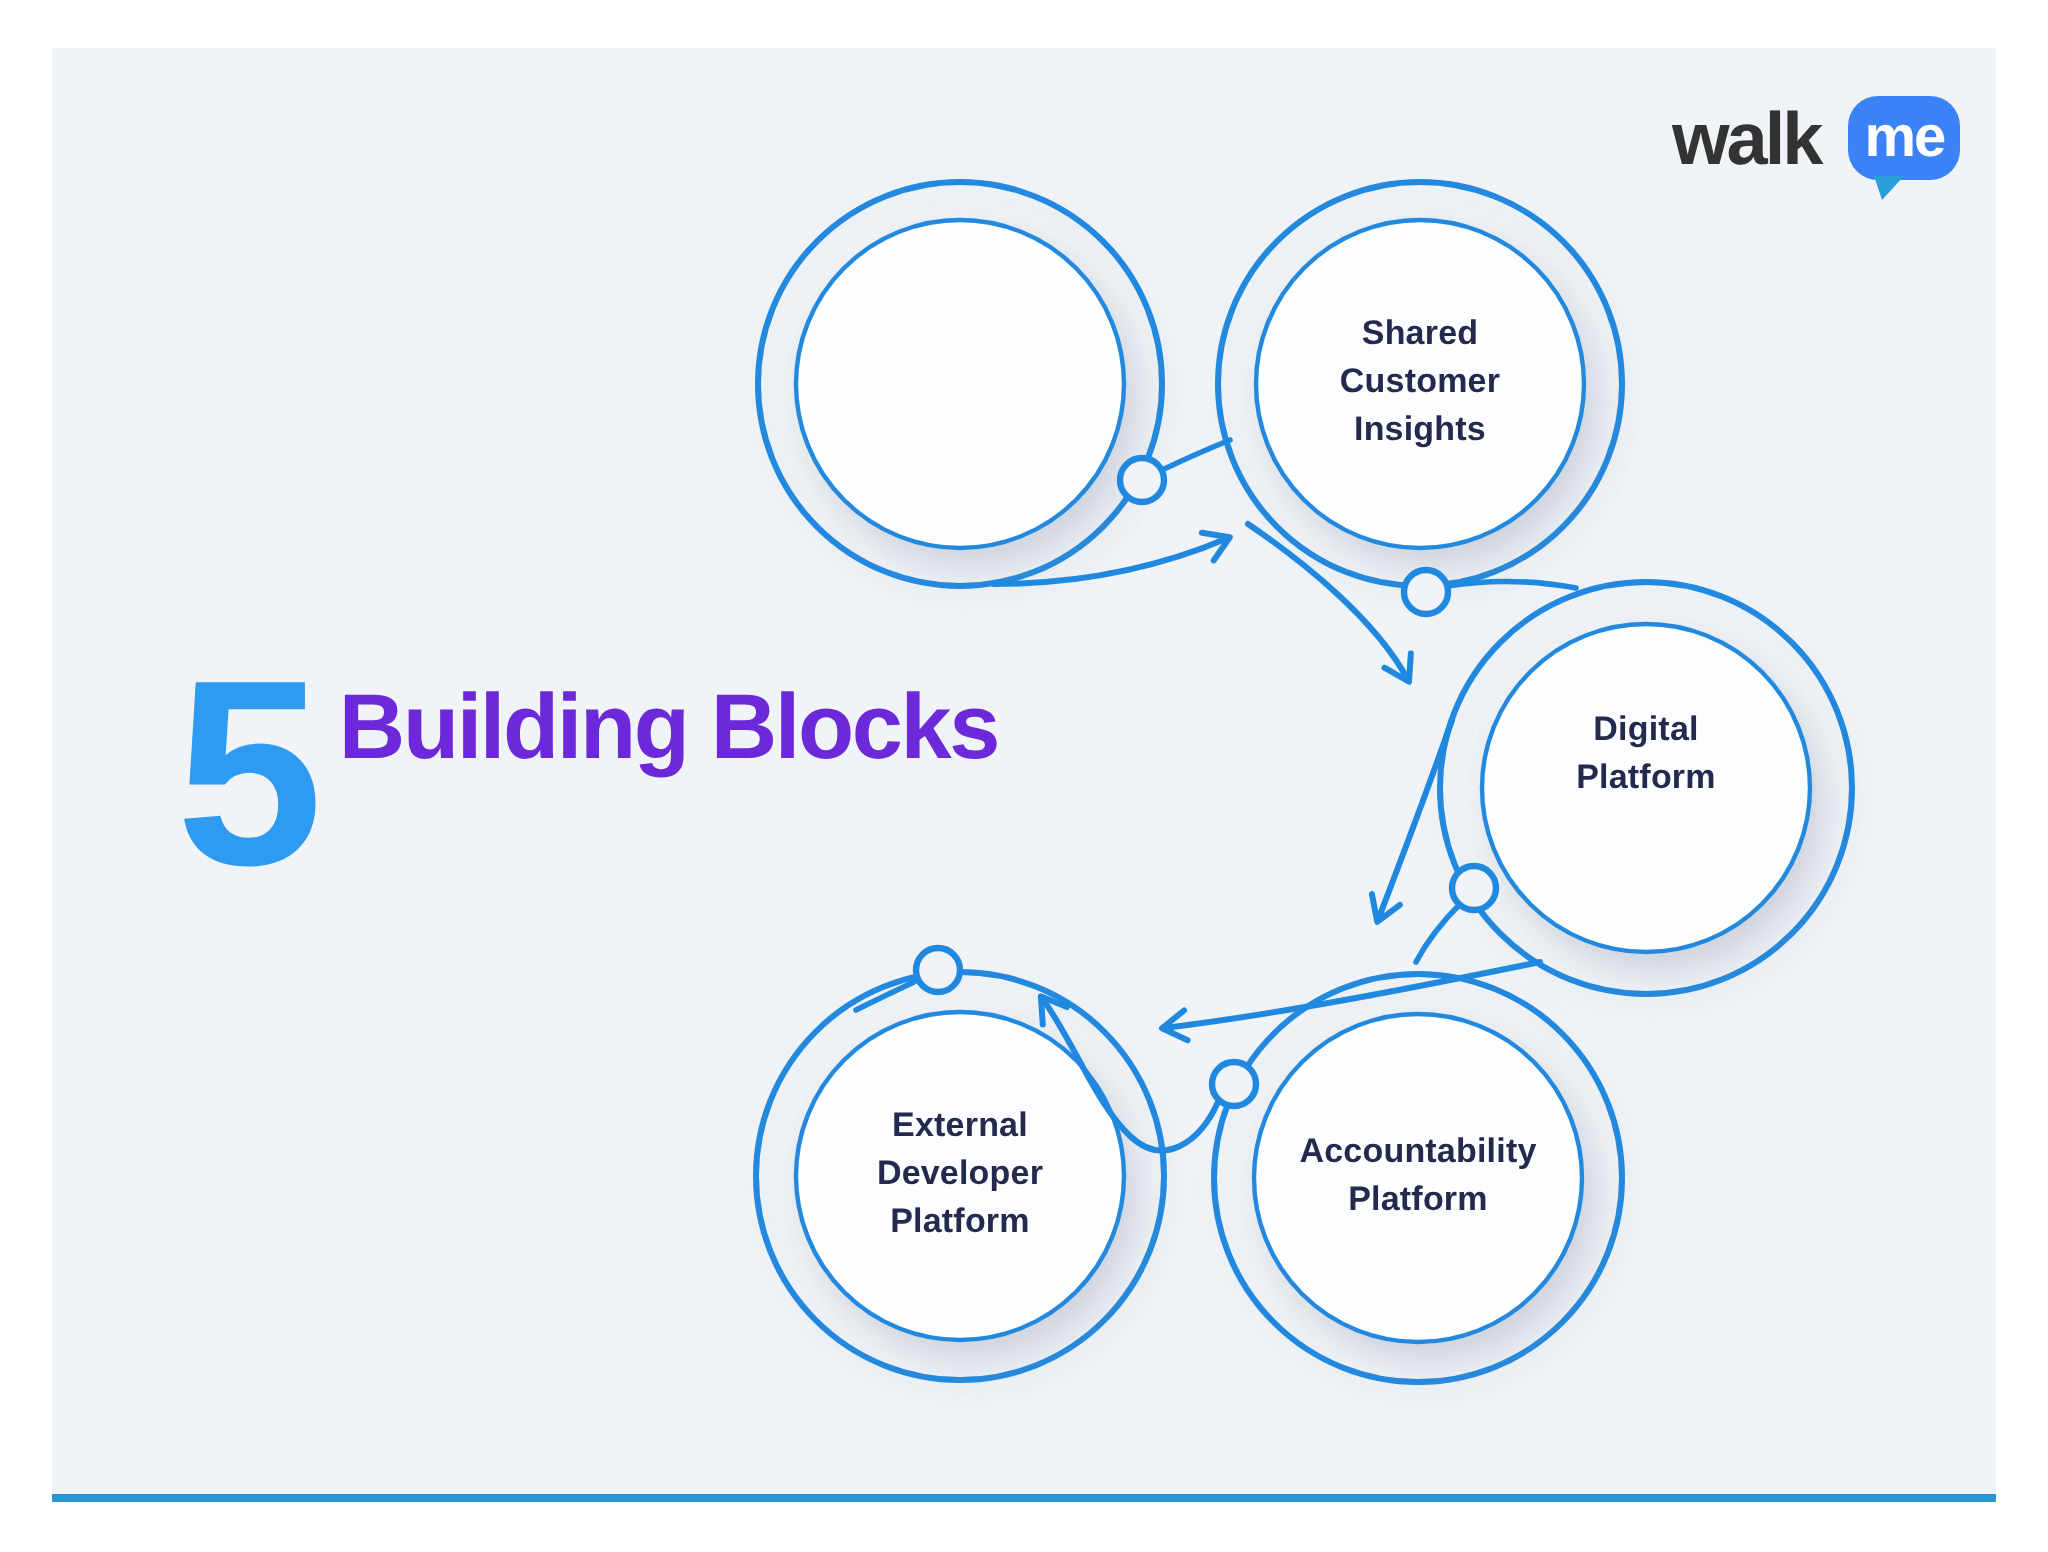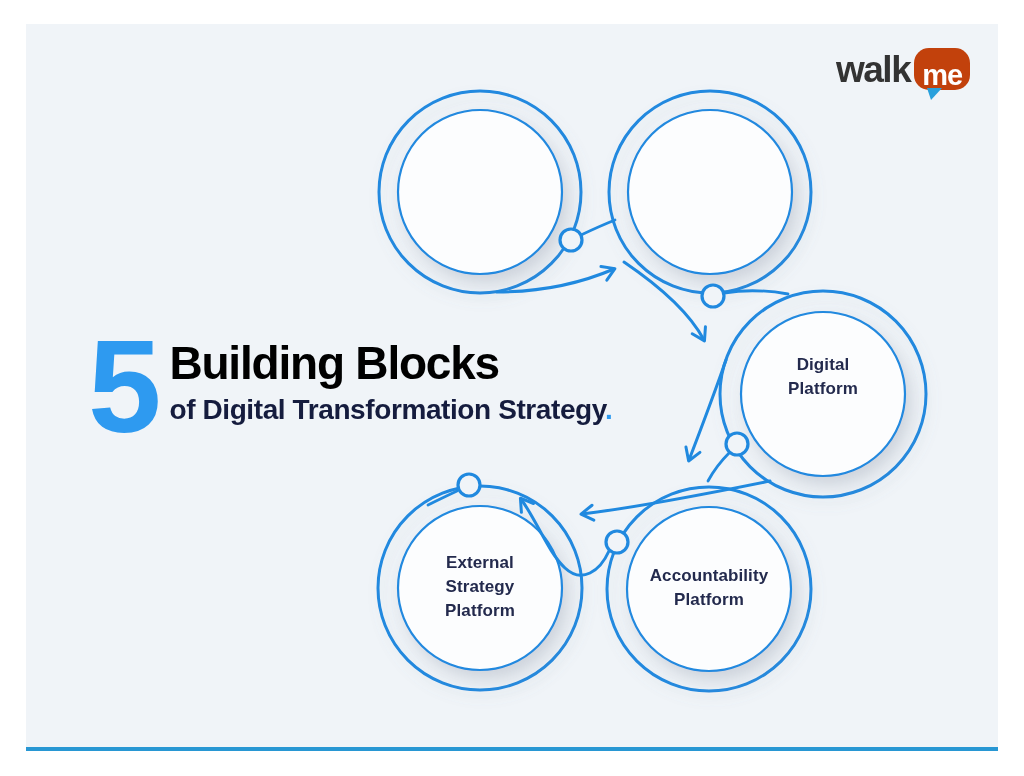--- a/index.html
+++ b/index.html
@@ -6,39 +6,39 @@
   html, body { width: 1024px; height: 776px; background: #ffffff; overflow: hidden;
     font-family: "Liberation Sans", sans-serif; }
   .page { position: relative; width: 1024px; height: 776px; background: #ffffff; }
 
   .panel { position: absolute; left: 26px; top: 24px; width: 972px; height: 723px;
     background: #f0f4f8; }
   .bottom-rule { position: absolute; left: 26px; top: 747px; width: 972px; height: 4px;
     background: #2897d3; }
 
   
-  .logo { position: absolute; left: 836px; top: 48px; display: flex; align-items: center; }
+  .logo { position: absolute; left: 836px; top: 48px; display: flex; align-items: center; gap: 10px; }
   .logo-walk { font-size: 37px; font-weight: 700; color: #333333; letter-spacing: -1.5px;
     line-height: 1; }
   .logo-bubble { position: relative; margin-left: 4px; width: 56px; height: 42px;
-    background: #c2410c; border-radius: 15px; display: flex; align-items: flex-end;
+    background: #3b82f6; border-radius: 15px; display: flex; align-items: center;
     justify-content: center; }
   .logo-bubble:after { content: ""; position: absolute; left: 13px; bottom: -10px;
     width: 0; height: 0; border-top: 12px solid #29a0dc;
     border-left: 4px solid transparent; border-right: 11px solid transparent; }
   .logo-me { font-size: 29px; font-weight: 700; color: #ffffff; letter-spacing: -1px;
     line-height: 1; }
 
   
   .title-block { position: absolute; left: 88px; top: 334px; display: flex;
     align-items: flex-start; }
   .title-number { font-size: 132px; line-height: 0.8; font-weight: 700; color: #2e9af0;
     letter-spacing: -4px; }
   .title-texts { margin-left: 12px; margin-top: 4px; }
-  .title-heading { font-size: 46px; font-weight: 700; color: #000000;
+  .title-heading { font-size: 46px; font-weight: 700; color: #6d28d9;
     letter-spacing: -1.2px; line-height: 1.1; }
   .title-subheading { font-size: 28px; font-weight: 700; color: #151c3e;
     letter-spacing: -0.4px; margin-top: 6px; line-height: 1.1; }
   .title-period { color: #2e9af0; }
 
   
   svg.flow { position: absolute; left: 0; top: 0; }
   .node-label { position: absolute; width: 180px; text-align: center;
     font-size: 17px; font-weight: 600; color: #232a4d; line-height: 24px;
     white-space: pre-line; letter-spacing: 0.1px; }
@@ -91,33 +91,35 @@
     <path d="M 730 452 Q 716 466 708 481" fill="none" stroke="#2089df" stroke-width="2.8" stroke-linecap="round"></path>
     <path d="M 457 491 Q 440 499 428 505" fill="none" stroke="#2089df" stroke-width="2.8" stroke-linecap="round"></path>
 
     <circle cx="571" cy="240" r="11" fill="#f0f4f8" stroke="#2089df" stroke-width="3.2"></circle>
     <circle cx="713" cy="296" r="11" fill="#f0f4f8" stroke="#2089df" stroke-width="3.2"></circle>
     <circle cx="737" cy="444" r="11" fill="#f0f4f8" stroke="#2089df" stroke-width="3.2"></circle>
     <circle cx="617" cy="542" r="11" fill="#f0f4f8" stroke="#2089df" stroke-width="3.2"></circle>
     <circle cx="469" cy="485" r="11" fill="#f0f4f8" stroke="#2089df" stroke-width="3.2"></circle>
   </svg>
 
+  <div class="node-label label-2">Shared
+Customer
+Insights</div>
   <div class="node-label label-3">Digital
 Platform</div>
   <div class="node-label label-4">Accountability
 Platform</div>
   <div class="node-label label-5">External
-Strategy
+Developer
 Platform</div>
 
   <div class="title-block">
     <div class="title-number">5</div>
     <div class="title-texts">
       <div class="title-heading">Building Blocks</div>
-      <div class="title-subheading"><span>of Digital Transformation Strategy</span><span class="title-period">.</span></div>
     </div>
   </div>
 
   <div class="logo">
     <span class="logo-walk">walk</span>
     <span class="logo-bubble">
       <span class="logo-me">me</span>
     </span>
   </div>
 

